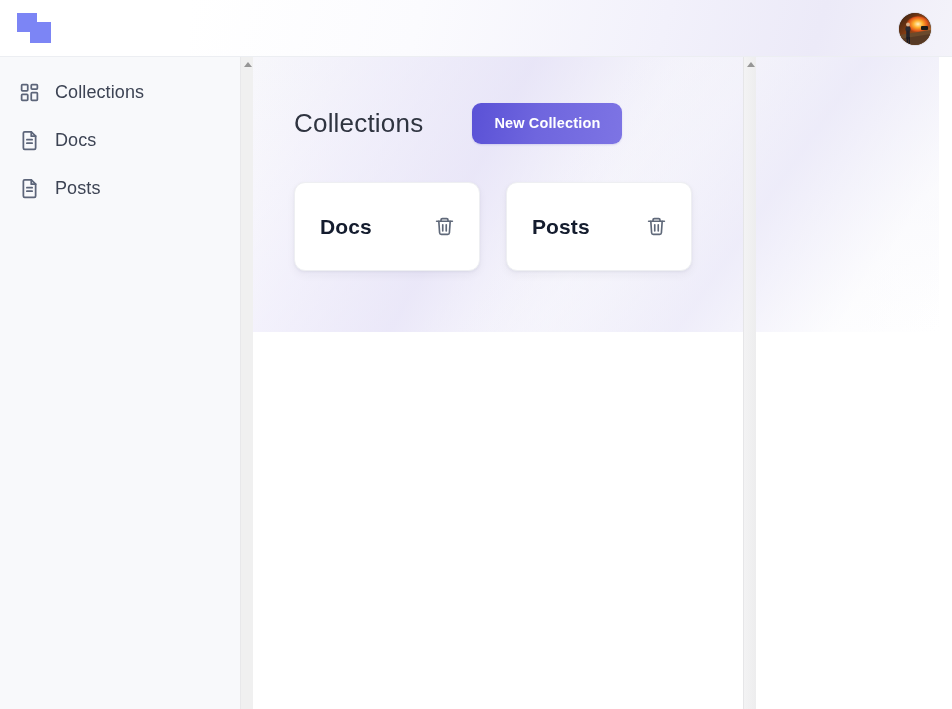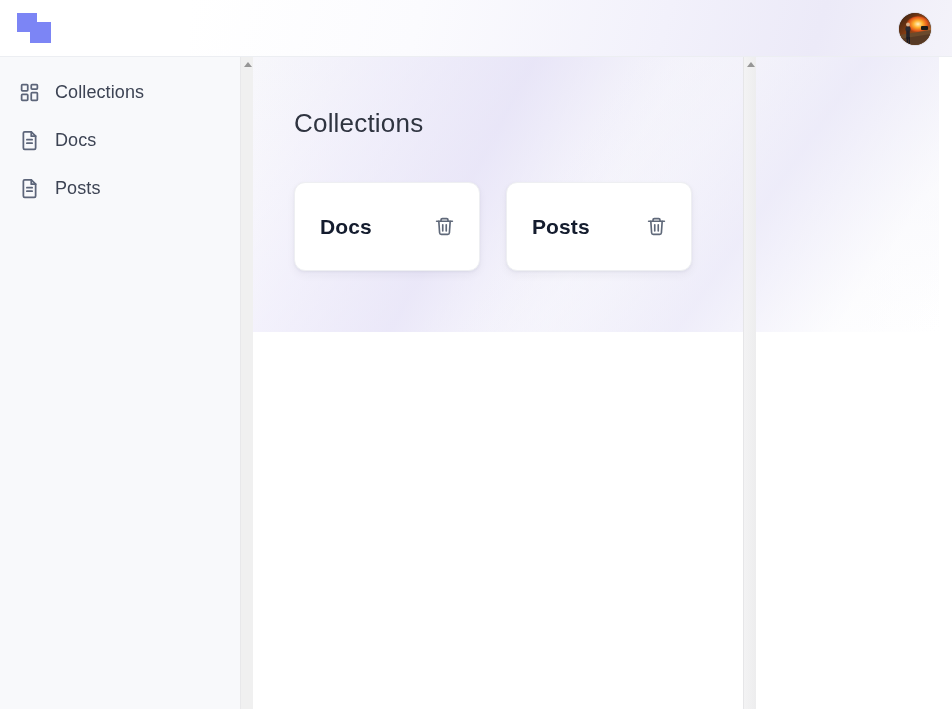--- a/index.html
+++ b/index.html
@@ -251,20 +251,21 @@
   </div>
 
   <div class="main">
     <div class="main-bg"></div>
     <div class="main-bg2"></div>
 
     <div class="content">
 
       <div class="page-head">
         <h1 class="page-title">Collections</h1>
+        <button class="new-btn">New Collection</button>
       </div>
 
       <div class="cards">
 
         <div class="card">
           <span class="card-title">Docs</span>
           <button class="trash-btn">
             <span>
               <svg width="21" height="21" viewBox="0 0 24 24" fill="none" stroke="currentColor" stroke-width="1.9" stroke-linecap="round" stroke-linejoin="round">
                 <path d="M3 6h18"></path>

